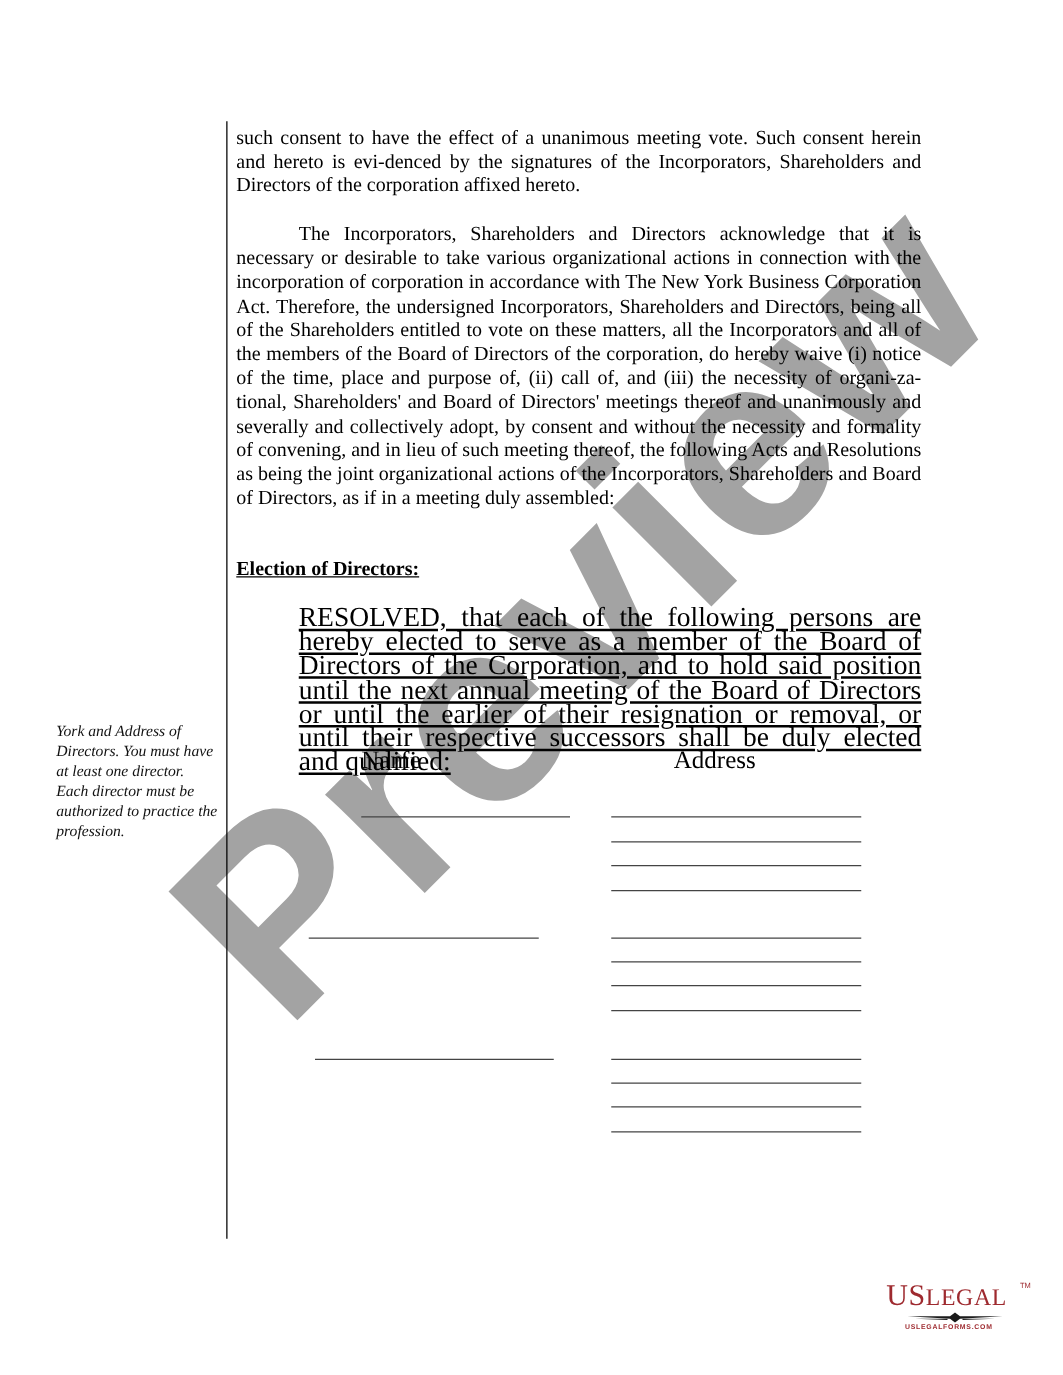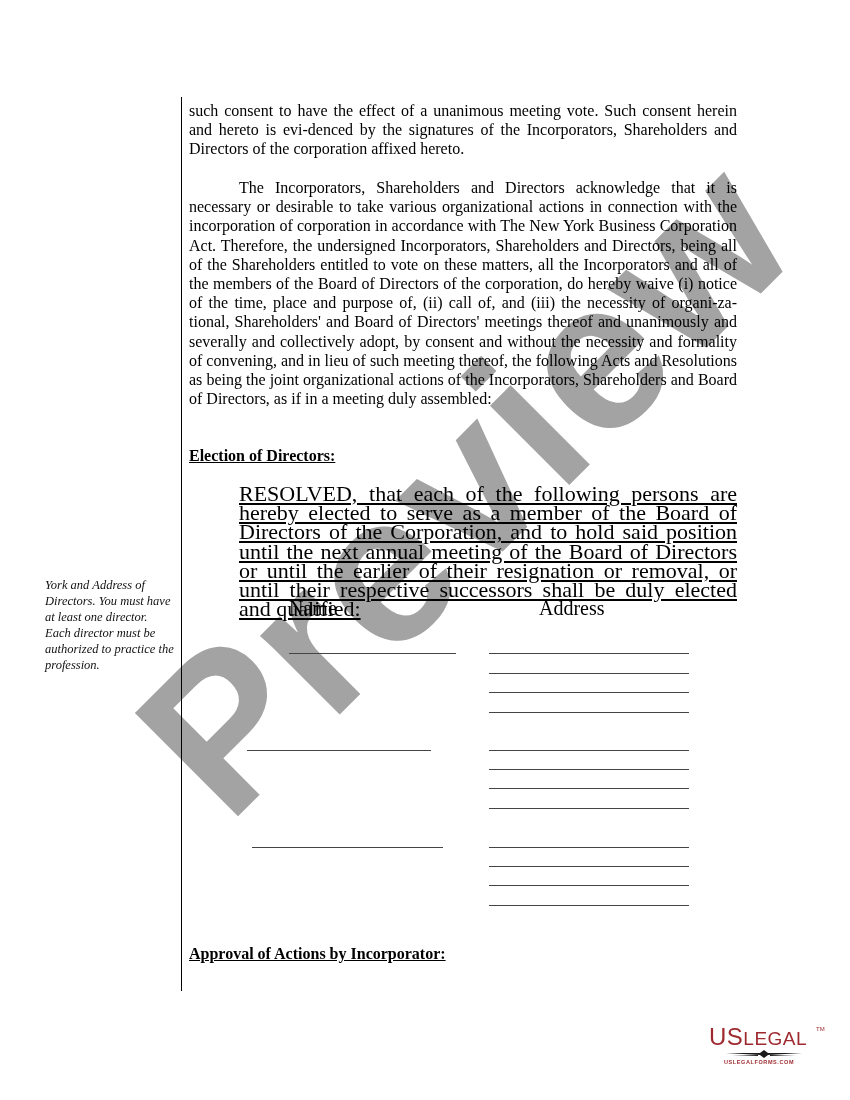--- a/index.html
+++ b/index.html
@@ -99,21 +99,21 @@
     .logo {
       position: absolute;
       left: 706px;
       top: 1024px;
       width: 120px;
       height: 44px;
     }
     .logo-main {
       position: absolute;
       left: 3px; top: 0;
-      font-family: Liberation Sans, sans-serif;
+      font-family: Liberation Serif, serif;
       font-size: 24px;
       color: #9e2a2f;
       letter-spacing: 0.5px;
       line-height: 26px;
       white-space: nowrap;
     }
     .logo-main .small { font-size: 19px; }
     .logo-tm {
       position: absolute;
       left: 110px; top: 2px;
@@ -171,21 +171,20 @@
     <div class="line" style="left:489px; top:769px; width:200px;"></div>
     <div class="line" style="left:489px; top:788px; width:200px;"></div>
     <div class="line" style="left:489px; top:808px; width:200px;"></div>
 
     <div class="line" style="left:252px; top:847px; width:191px;"></div>
     <div class="line" style="left:489px; top:847px; width:200px;"></div>
     <div class="line" style="left:489px; top:866px; width:200px;"></div>
     <div class="line" style="left:489px; top:885px; width:200px;"></div>
     <div class="line" style="left:489px; top:905px; width:200px;"></div>
 
-    <div class="heading" style="top:944px;">Approval of Actions by Incorporator:</div>
 
     <div class="logo">
       <div class="logo-main"><span>US</span><span class="small">LEGAL</span></div>
       <div class="logo-tm">TM</div>
       <svg class="logo-wings" viewBox="0 0 80 10">
         <path d="M2 4 L36 4 L40 1 L44 4 L78 4 L44 6 L40 9 L36 6 Z" fill="#1a1a1a"></path>
         <path d="M8 6 L34 6 L34 7 Z M46 6 L72 6 L46 7 Z" fill="#1a1a1a"></path>
       </svg>
       <div class="logo-url">USLEGALFORMS.COM</div>
     </div>

